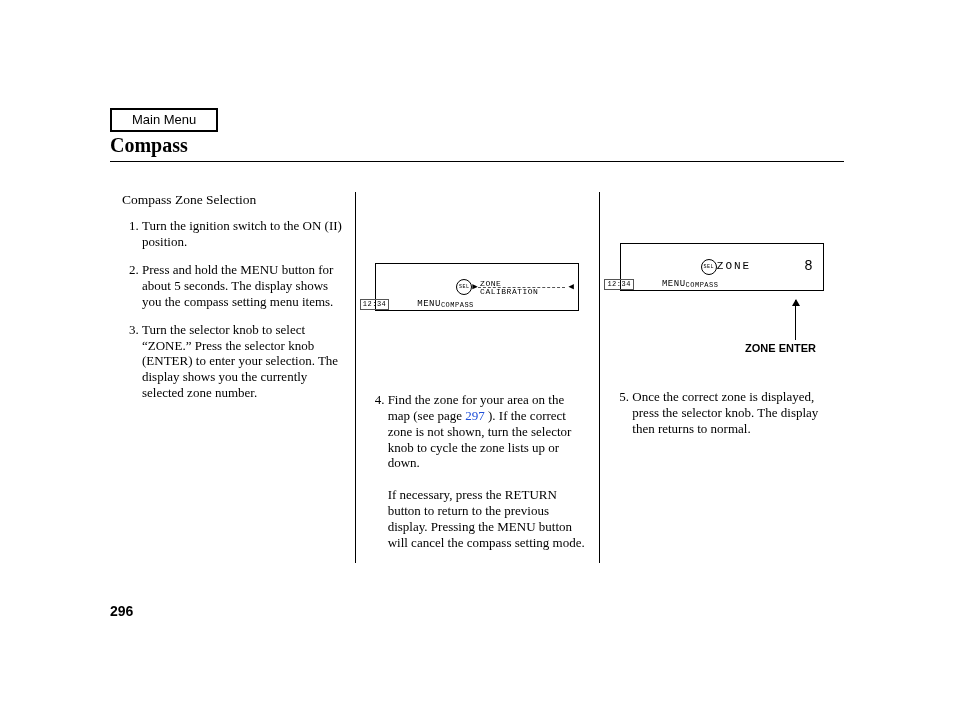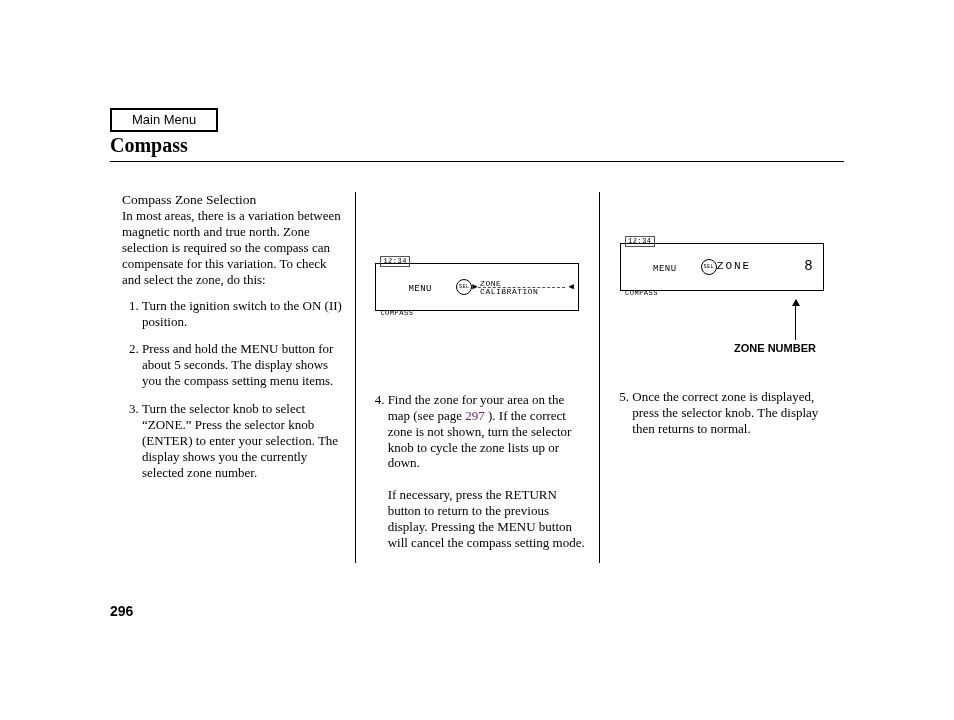--- a/index.html
+++ b/index.html
@@ -82,24 +82,24 @@
     display: flex;
     align-items: stretch;
     font-family: "Courier New", monospace;
     font-size: 8px;
     letter-spacing: 0.5px;
     background: #fff;
   }
   .lcd-left {
     width: 36%;
     display:flex;
-    flex-direction:column;
     justify-content:center;
     padding-left:4px;
-    gap:15px;
+    gap:0;
+    align-items:flex-end;
   }
   .lcd-clock {
     font-size:7px;
     border:1px solid #555;
     display:inline-block;
     padding:0 2px;
     width:fit-content;
   }
   .lcd-menu { font-size:9px; margin-top:2px;padding-left:28px;}
   .lcd-compass { font-size:7px; }
@@ -159,21 +159,21 @@
     border-right:4px solid transparent;
     border-bottom:7px solid #000;
   }
   .zone-label {
     font-family: "Helvetica Neue", Arial, sans-serif;
     font-size:11px;
     font-weight:bold;
     text-align:right;
     margin-right:16px;
   }
-  .ref-link { color:#701a75; }
+  .ref-link { color:#1d4ed8; }
   .page-num {
     font-family: "Helvetica Neue", Arial, sans-serif;
     font-weight:bold;
     font-size:14px;
     margin-top:40px;
   }
 </style>
 </head>
 <body>
 
@@ -183,21 +183,20 @@
     <div class="nav-btn">Main Menu</div>
   </div>
 
   <div class="title">Compass</div>
   <hr class="rule">
 
   <div class="columns">
 
     <div class="col">
       <span class="subhead">Compass Zone Selection</span><br>
-      <span>In most areas, there is a variation between magnetic north and true north. Zone selection is required so the compass can compensate for this variation. To check and select the zone, do this:</span>
       <ol start="1">
         <li>Turn the ignition switch to the ON (II) position.</li>
         <li>Press and hold the MENU button for about 5 seconds. The display shows you the compass setting menu items.</li>
         <li>Turn the selector knob to select “ZONE.” Press the selector knob (ENTER) to enter your selection. The display shows you the currently selected zone number.</li>
       </ol>
     </div>
 
     <div class="col">
       <div class="fig-box">
         <div class="lcd">
@@ -238,21 +237,21 @@
           </div>
           <div class="lcd-right">
             <span class="dial">SEL</span>
             <span class="zone-big">ZONE</span>
             <span class="zone-num">8</span>
           </div>
         </div>
       </div>
       <div class="pointer-wrap">
         <div class="arrow-up"></div>
-        <div class="zone-label">ZONE NUMBER</div>
+        <div class="zone-label">ZONE ENTER</div>
       </div>
       <ol start="5" style="margin-top:34px">
         <li>Once the correct zone is displayed, press the selector knob. The display then returns to normal.</li>
       </ol>
     </div>
 
   </div>
 
   <div class="page-num">296</div>
 

